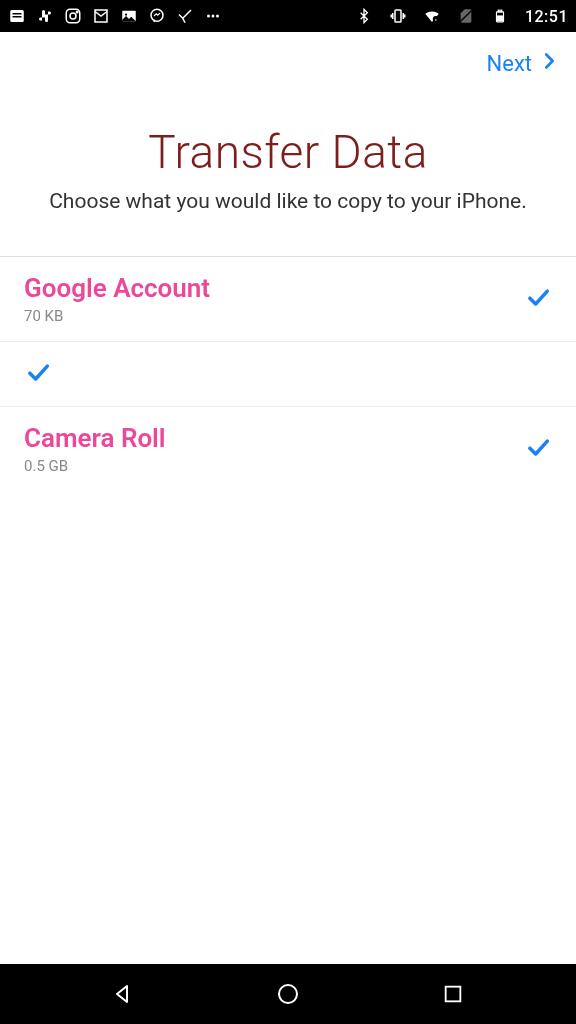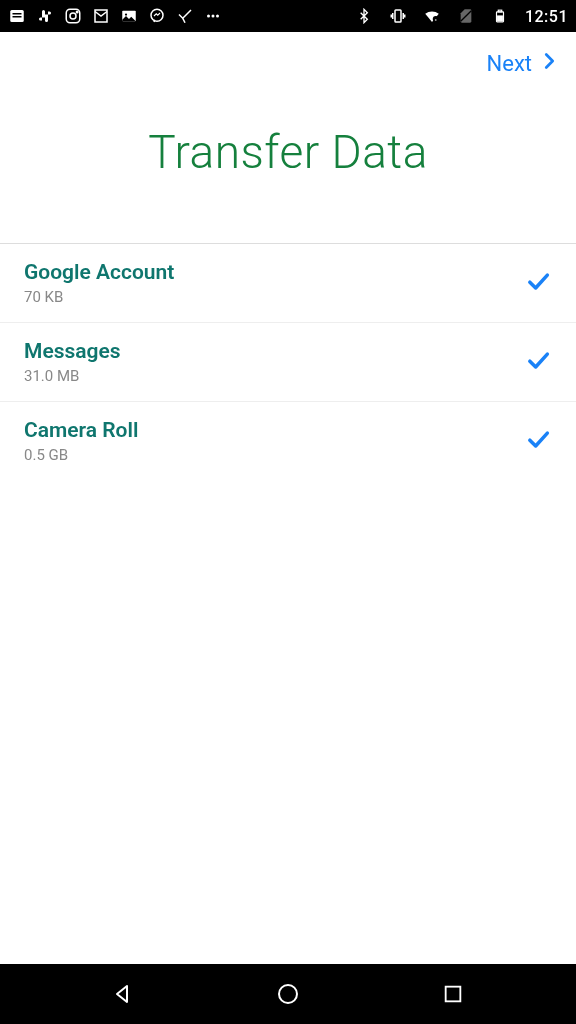--- a/index.html
+++ b/index.html
@@ -69,23 +69,23 @@
       cursor: pointer;
       justify-content: center;
     }
     .title-block {
       text-align: center;
       padding: 40px 24px 40px 24px;
     }
     .page-title {
       font-size: 46px;
       font-weight: 300;
-      color: #15803d;
+      color: #7f1d1d;
       letter-spacing: 0.5px;
-      margin-bottom: 24px;
+      margin-bottom: 8px;
     }
     .page-subtitle {
       font-size: 21px;
       color: #333;
       font-weight: 400;
       line-height: 1.4;
     }
     .list {
       border-top: 1px solid #ddd;
     }
@@ -100,23 +100,23 @@
     .list-item:last-child {
       border-bottom: none;
       gap: 12px;
     }
     .item-text {
       display: flex;
       flex-direction: column;
       gap: 4px;
     }
     .item-label {
-      font-size: 21px;
+      font-size: 26px;
       font-weight: 600;
-      color: #0f766e;
+      color: #ec4899;
     }
     .item-size {
       font-size: 15px;
       color: #888;
     }
     .check-icon {
       color: #1a82f7;
     }
     .nav-bar {
       height: 60px;
@@ -236,39 +236,36 @@
       <span>
         <svg viewBox="0 0 24 24" width="22" height="22" fill="none" stroke="#1a82f7" stroke-width="3" stroke-linecap="round" stroke-linejoin="round">
             <polyline points="9 5 16 12 9 19"></polyline>
           </svg>
       </span>
     </div>
   </div>
 
   <div class="title-block">
     <h1 class="page-title">Transfer Data</h1>
+    <p class="page-subtitle">Choose what you would like to copy to your iPhone.</p>
   </div>
 
   <div class="list">
     <div class="list-item">
       <div class="item-text">
         <span class="item-label">Google Account</span>
         <span class="item-size">70 KB</span>
       </div>
       <span class="check-icon">
         <svg viewBox="0 0 24 24" width="28" height="28" fill="none" stroke="#1a82f7" stroke-width="3" stroke-linecap="round" stroke-linejoin="round">
             <polyline points="5 13 10 18 20 7"></polyline>
           </svg>
       </span>
     </div>
     <div class="list-item">
-      <div class="item-text">
-        <span class="item-label">Messages</span>
-        <span class="item-size">31.0 MB</span>
-      </div>
       <span class="check-icon">
         <svg viewBox="0 0 24 24" width="28" height="28" fill="none" stroke="#1a82f7" stroke-width="3" stroke-linecap="round" stroke-linejoin="round">
             <polyline points="5 13 10 18 20 7"></polyline>
           </svg>
       </span>
     </div>
     <div class="list-item">
       <div class="item-text">
         <span class="item-label">Camera Roll</span>
         <span class="item-size">0.5 GB</span>

